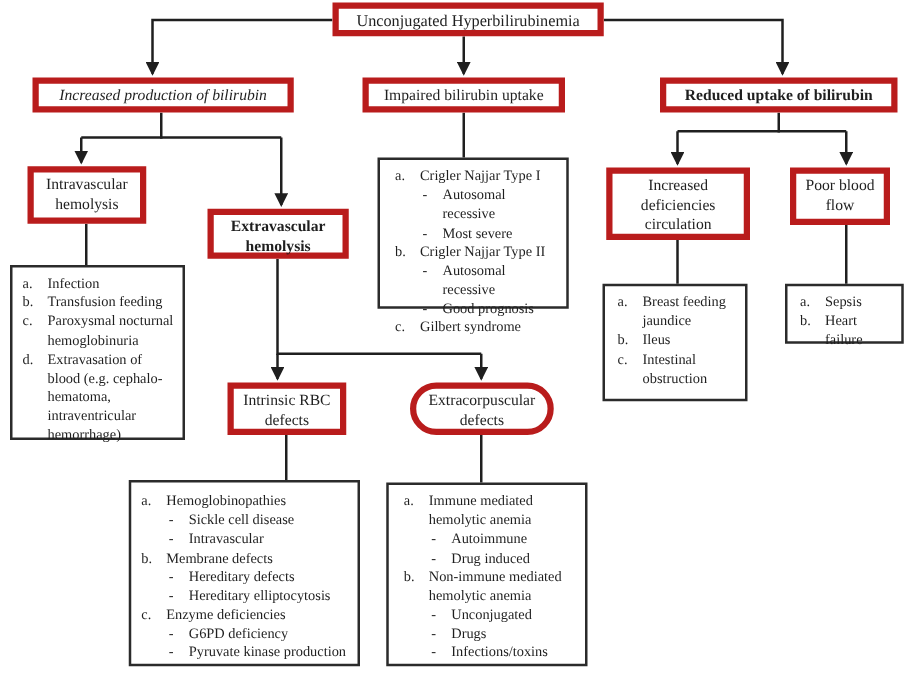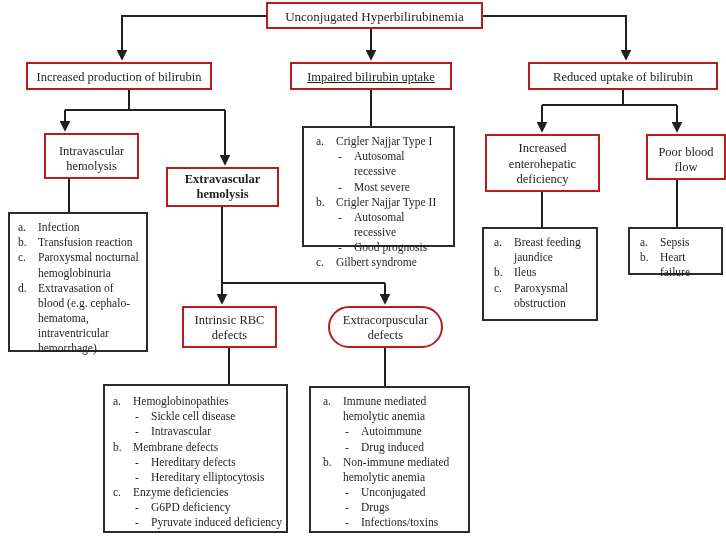--- a/index.html
+++ b/index.html
@@ -19,24 +19,24 @@
     pointer-events: none;
   }
   svg.connectors line, svg.connectors polyline {
     stroke: #1f1f1f;
     stroke-width: 2;
     fill: none;
   }
   .node {
     position: absolute;
     box-sizing: border-box;
-    border: 2px solid #b91c1c;
+    border: 5px solid #b91c1c;
     background: #ffffff;
     display: flex;
-    align-items: flex-end;
+    align-items: flex-start;
     justify-content: center;
     text-align: center;
     font-size: 12.5px;
     line-height: 1.25;
     padding: 2px 4px;
   }
   .listbox {
     position: absolute;
     box-sizing: border-box;
     border: 2px solid #2b2b2b;
@@ -46,29 +46,29 @@
     padding: 6px 4px 4px 8px;
   }
   .li-row { display: flex; align-items: flex-start; }
   .li-marker { flex: none; width: 20px; }
   .li-text { flex: 1 1 auto; }
   .li-row.sub { padding-left: 22px; }
   .li-row.sub .li-marker { width: 16px; }
 
   
   #n-root            { left:266px; top:2px;   width:217px; height:27px; }
-  #n-increased-prod  { left:26px;  top:62px;  width:186px; height:28px; }
-  #n-impaired-uptake { left:290px; top:62px;  width:162px; height:28px;text-decoration:underline; }
-  #n-reduced-uptake  { left:528px; top:62px;  width:190px; height:28px; }
-  #n-intravascular   { left:22px;  top:133px; width:95px;  height:46px;margin-left:22px; }
+  #n-increased-prod  { left:26px;  top:62px;  width:209px; height:28px;font-style:italic; }
+  #n-impaired-uptake { left:290px; top:62px;  width:162px; height:28px; }
+  #n-reduced-uptake  { left:528px; top:62px;  width:190px; height:28px;font-weight:bold; }
+  #n-intravascular   { left:22px;  top:133px; width:95px;  height:46px; }
   #n-extravascular   { left:166px; top:167px; width:113px; height:40px;font-weight:bold; }
   #n-intrinsic-rbc   { left:182px; top:306px; width:95px;  height:42px; }
   #n-extracorp       { left:328px; top:306px; width:115px; height:42px;border-radius:21px; }
   #n-entero          { left:485px; top:134px; width:115px; height:58px; }
-  #n-poor-flow       { left:632px; top:134px; width:80px;  height:46px;margin-left:14px; }
+  #n-poor-flow       { left:632px; top:134px; width:80px;  height:46px; }
 
   #l-intravascular   { left:8px;   top:212px; width:140px; height:140px; }
   #l-impaired        { left:302px; top:126px; width:153px; height:121px; }
   #l-intrinsic       { left:103px; top:384px; width:185px; height:149px; }
   #l-extracorp       { left:309px; top:386px; width:161px; height:147px; }
   #l-entero          { left:482px; top:227px; width:116px; height:94px; }
   #l-poor-flow       { left:628px; top:227px; width:95px;  height:48px; }
 </style>
 </head>
 <body>
@@ -135,35 +135,35 @@
 
   <div class="node" id="n-intrinsic-rbc">
     <span>Intrinsic RBC defects</span>
   </div>
 
   <div class="node" id="n-extracorp">
     <span>Extracorpuscular defects</span>
   </div>
 
   <div class="node" id="n-entero">
-    <span>Increased enterohepatic deficiency</span>
+    <span>Increased deficiencies circulation</span>
   </div>
 
   <div class="node" id="n-poor-flow">
     <span>Poor blood flow</span>
   </div>
 
   <div class="listbox" id="l-intravascular">
       <div class="li-row">
         <span class="li-marker">a.</span>
         <span class="li-text">Infection</span>
       </div>
       <div class="li-row">
         <span class="li-marker">b.</span>
-        <span class="li-text">Transfusion reaction</span>
+        <span class="li-text">Transfusion feeding</span>
       </div>
       <div class="li-row">
         <span class="li-marker">c.</span>
         <span class="li-text">Paroxysmal nocturnal hemoglobinuria</span>
       </div>
       <div class="li-row">
         <span class="li-marker">d.</span>
         <span class="li-text">Extravasation of blood (e.g. cephalo-hematoma, intraventricular hemorrhage)</span>
       </div>
     </div>
@@ -227,21 +227,21 @@
       <div class="li-row">
         <span class="li-marker">c.</span>
         <span class="li-text">Enzyme deficiencies</span>
       </div>
       <div class="li-row sub">
         <span class="li-marker">-</span>
         <span class="li-text">G6PD deficiency</span>
       </div>
       <div class="li-row sub">
         <span class="li-marker">-</span>
-        <span class="li-text">Pyruvate induced deficiency</span>
+        <span class="li-text">Pyruvate kinase production</span>
       </div>
     </div>
 
   <div class="listbox" id="l-extracorp" style="padding-left:12px;">
       <div class="li-row">
         <span class="li-marker">a.</span>
         <span class="li-text">Immune mediated hemolytic anemia</span>
       </div>
       <div class="li-row sub">
         <span class="li-marker">-</span>
@@ -273,21 +273,21 @@
       <div class="li-row">
         <span class="li-marker">a.</span>
         <span class="li-text">Breast feeding jaundice</span>
       </div>
       <div class="li-row">
         <span class="li-marker">b.</span>
         <span class="li-text">Ileus</span>
       </div>
       <div class="li-row">
         <span class="li-marker">c.</span>
-        <span class="li-text">Paroxysmal obstruction</span>
+        <span class="li-text">Intestinal obstruction</span>
       </div>
     </div>
 
   <div class="listbox" id="l-poor-flow" style="padding-left:10px;">
       <div class="li-row">
         <span class="li-marker">a.</span>
         <span class="li-text">Sepsis</span>
       </div>
       <div class="li-row">
         <span class="li-marker">b.</span>

